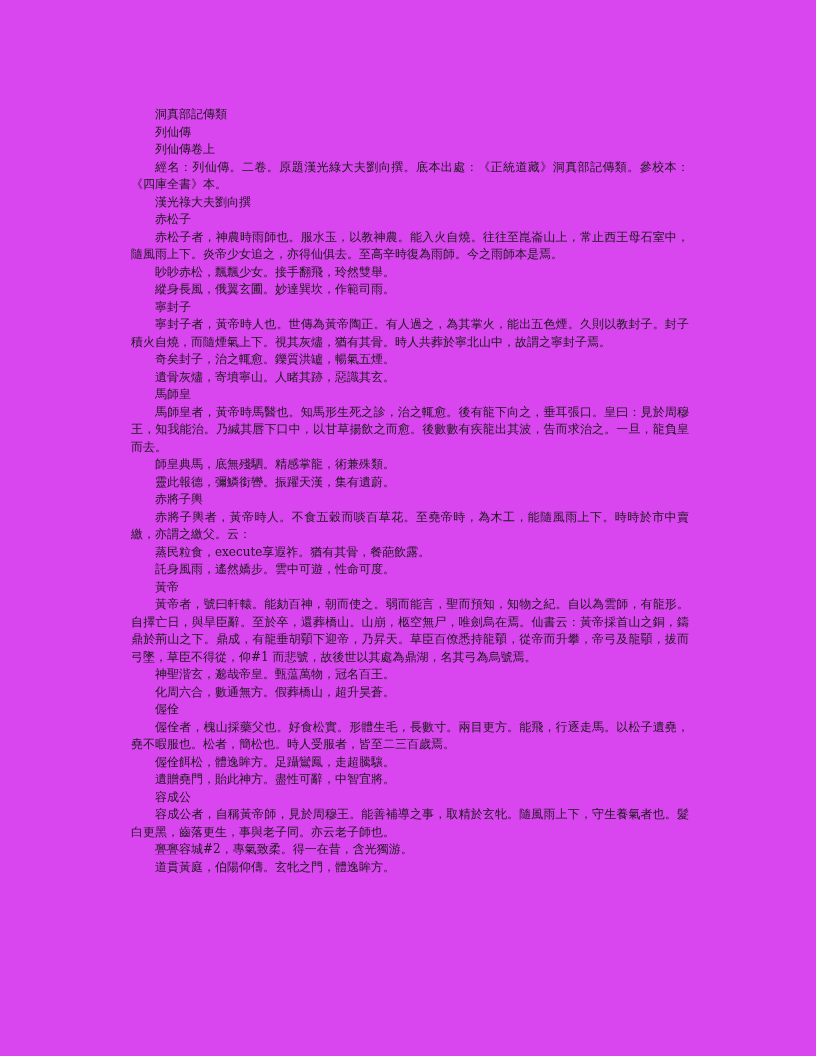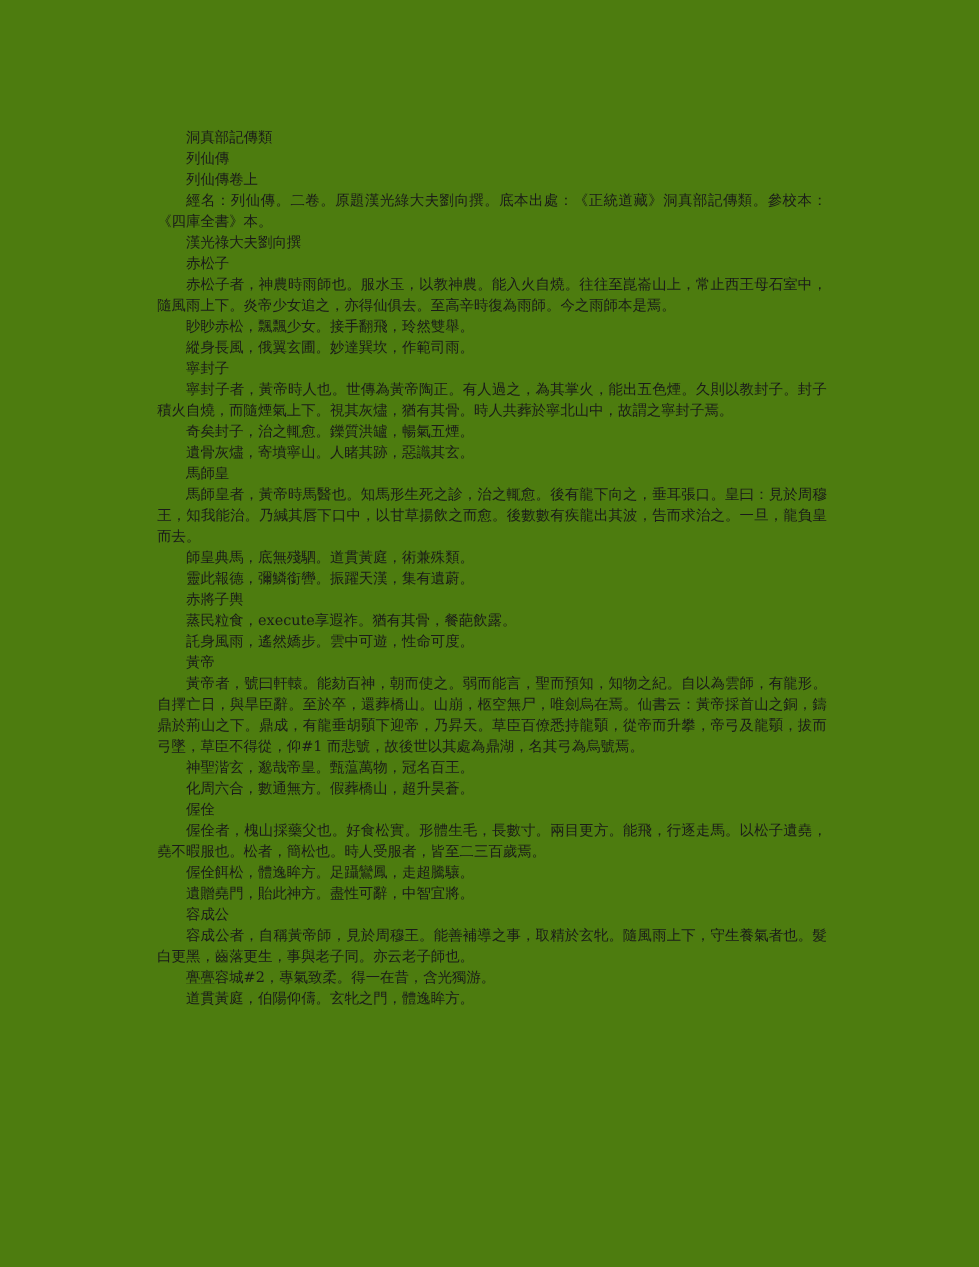--- a/index.html
+++ b/index.html
@@ -10,21 +10,21 @@
   }
   body {
     font-family: "DejaVu Serif", "Liberation Serif", serif;
     color: #1a1a1a;
   }
   .page {
     position: relative;
     width: 816px;
     height: 1056px;
     margin: 0 auto;
-    background: #4d7c0f;
+    background: #d946ef;
     overflow: hidden;
     box-sizing: border-box;
   }
   .text-body {
     position: absolute;
     left: 131px;
     top: 106px;
     width: 558px;
   }
   .para {
@@ -59,24 +59,25 @@
     <p class="para">眇眇赤松，飄飄少女。接手翻飛，玲然雙舉。</p>
     <p class="para">縱身長風，俄翼玄圃。妙達巽坎，作範司雨。</p>
 
     <p class="para">寧封子</p>
     <p class="para">寧封子者，黃帝時人也。世傳為黃帝陶正。有人過之，為其掌火，能出五色煙。久則以教封子。封子積火自燒，而隨煙氣上下。視其灰燼，猶有其骨。時人共葬於寧北山中，故謂之寧封子焉。</p>
     <p class="para">奇矣封子，治之輒愈。鑠質洪罏，暢氣五煙。</p>
     <p class="para">遺骨灰燼，寄墳寧山。人睹其跡，惡識其玄。</p>
 
     <p class="para">馬師皇</p>
     <p class="para">馬師皇者，黃帝時馬醫也。知馬形生死之診，治之輒愈。後有龍下向之，垂耳張口。皇曰：見於周穆王，知我能治。乃緘其唇下口中，以甘草揚飲之而愈。後數數有疾龍出其波，告而求治之。一旦，龍負皇而去。</p>
-    <p class="para">師皇典馬，底無殘駟。道貫黃庭，術兼殊類。</p>
+    <p class="para">師皇典馬，底無殘駟。精感掌龍，術兼殊類。</p>
     <p class="para">靈此報德，彌鱗銜轡。振躍天漢，集有遺蔚。</p>
 
     <p class="para">赤將子輿</p>
+    <p class="para">赤將子輿者，黃帝時人。不食五穀而啖百草花。至堯帝時，為木工，能隨風雨上下。時時於市中賣繳，亦謂之繳父。云：</p>
     <p class="para">蒸民粒食，execute享遐祚。猶有其骨，餐葩飲露。</p>
     <p class="para">託身風雨，遙然嬌步。雲中可遊，性命可度。</p>
 
     <p class="para">黃帝</p>
     <p class="para">黃帝者，號曰軒轅。能劾百神，朝而使之。弱而能言，聖而預知，知物之紀。自以為雲師，有龍形。自擇亡日，與旱臣辭。至於卒，還葬橋山。山崩，柩空無尸，唯劍烏在焉。仙書云：黃帝採首山之銅，鑄鼎於荊山之下。鼎成，有龍垂胡䫳下迎帝，乃昇天。草臣百僚悉持龍䫳，從帝而升攀，帝弓及龍䫳，拔而弓墜，草臣不得從，仰#1 而悲號，故後世以其處為鼎湖，名其弓為烏號焉。</p>
     <p class="para">神聖湝玄，邈哉帝皇。甄蕰萬物，冠名百王。</p>
     <p class="para">化周六合，數通無方。假葬橋山，超升昊蒼。</p>
 
     <p class="para">偓佺</p>
     <p class="para">偓佺者，槐山採藥父也。好食松實。形體生毛，長數寸。兩目更方。能飛，行逐走馬。以松子遺堯，堯不暇服也。松者，簡松也。時人受服者，皆至二三百歲焉。</p>

